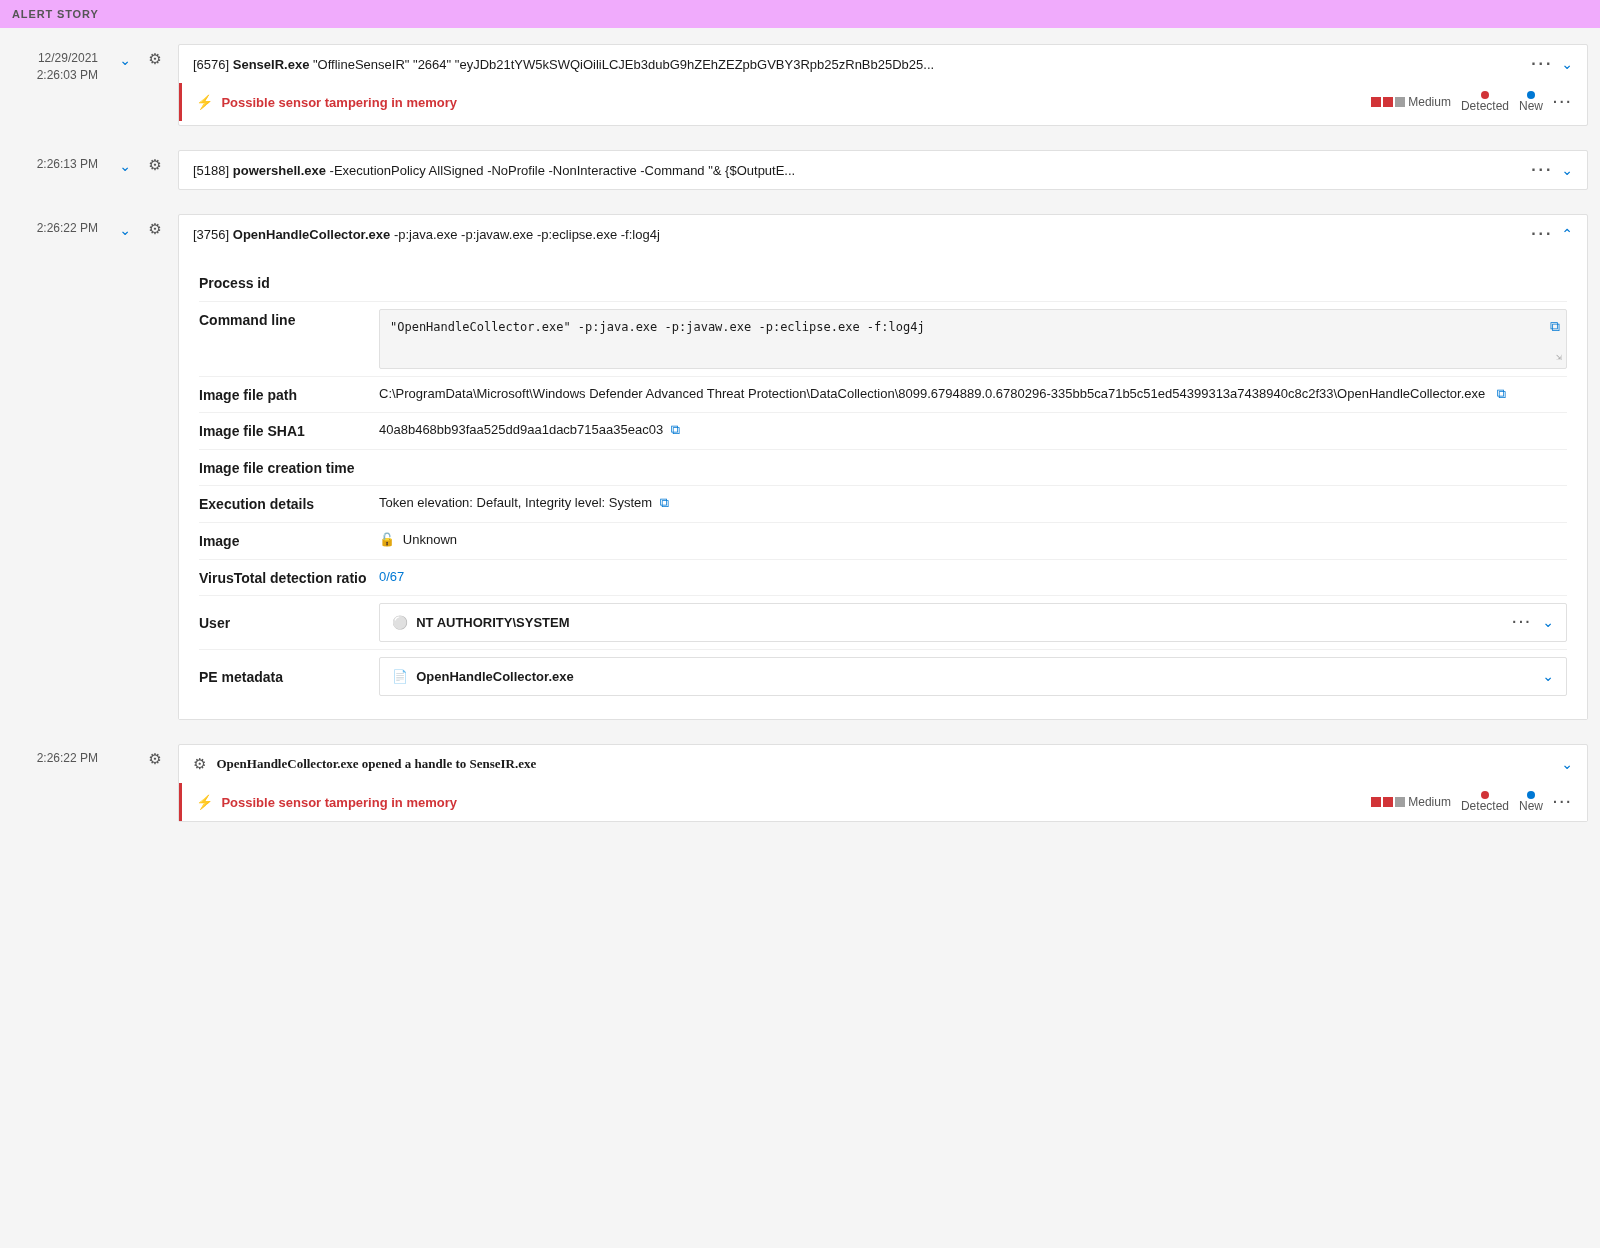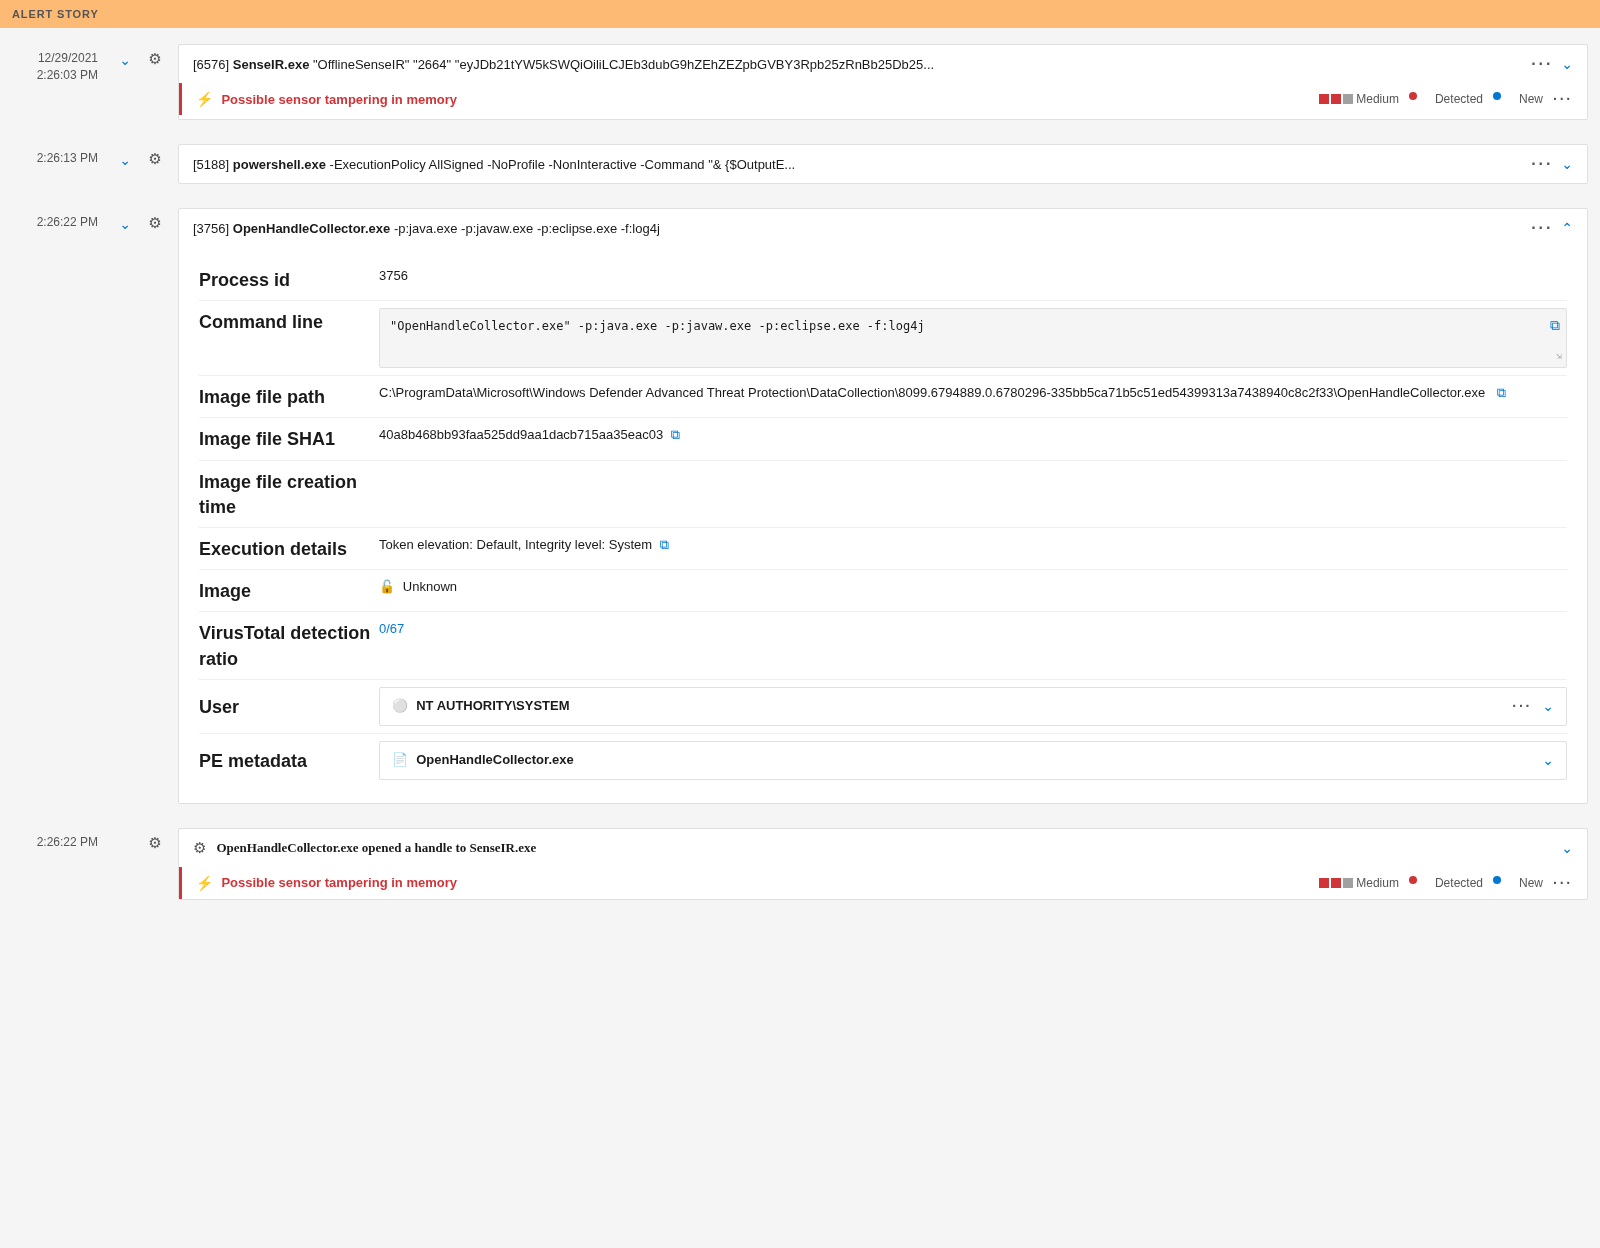--- a/index.html
+++ b/index.html
@@ -10,21 +10,21 @@
       color: #1a1a1a;
     }
 
     .page-header {
       padding: 8px 12px;
       font-size: 11px;
       font-weight: 600;
       letter-spacing: 0.08em;
       color: #555;
       text-transform: uppercase;
-      background: #fdba74;
+      background: #f0abfc;
     }
 
     .timeline-container {
       padding: 8px 0;
       background: #f5f5f5;
     }
 
     .timeline-row {
       display: flex;
       align-items: flex-start;
@@ -177,21 +177,23 @@
       height: 10px;
       background: #d13438;
     }
 
     .sq.gray {
       background: #a0a0a0;
     }
 
     .dot-status {
       display: flex;
-      gap: 18px;
+      align-items: center;
+      gap: 0;
+      flex-direction: column;
     }
 
     .dot {
       width: 8px;
       height: 8px;
       border-radius: 50%;
     }
 
     .dot.red { background: #d13438; }
     .dot.blue { background: #0078d4; }
@@ -211,21 +213,21 @@
     }
 
     .detail-row:last-child {
       border-bottom: none;
     }
 
     .detail-label {
       width: 180px;
       min-width: 180px;
       font-weight: 600;
-      font-size: 18px;
+      font-size: 14px;
       color: #1a1a1a;
       padding-top: 2px;
       line-height: 1.4;
     }
 
     .detail-value {
       flex: 1;
       font-size: 13px;
       color: #1a1a1a;
       line-height: 1.5;
@@ -452,21 +454,20 @@
           <div class="process-actions">
             <span class="more-btn">···</span>
             <span class="chevron-btn">⌃</span>
           </div>
         </div>
 
         <div class="detail-panel">
 
           <div class="detail-row">
             <div class="detail-label">Process id</div>
-            <div class="detail-value">3756</div>
           </div>
 
           <div class="detail-row">
             <div class="detail-label">Command line</div>
             <div class="detail-value">
               <div class="command-box">
                 <span>"OpenHandleCollector.exe" -p:java.exe -p:javaw.exe -p:eclipse.exe -f:log4j</span>
                 <span class="copy-icon">⧉</span>
                 <span class="resize-icon">⇲</span>
               </div>

